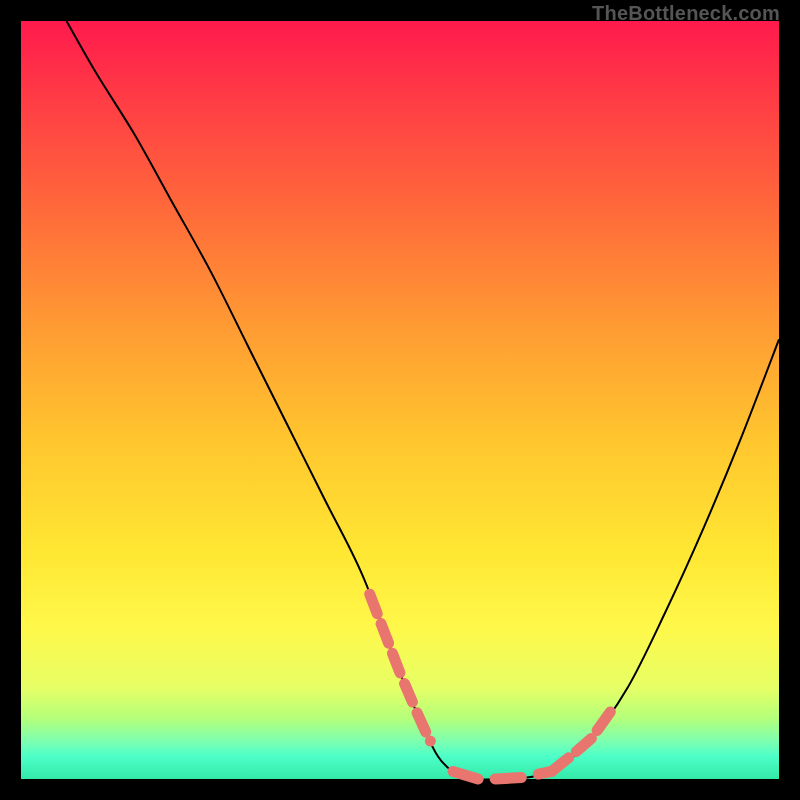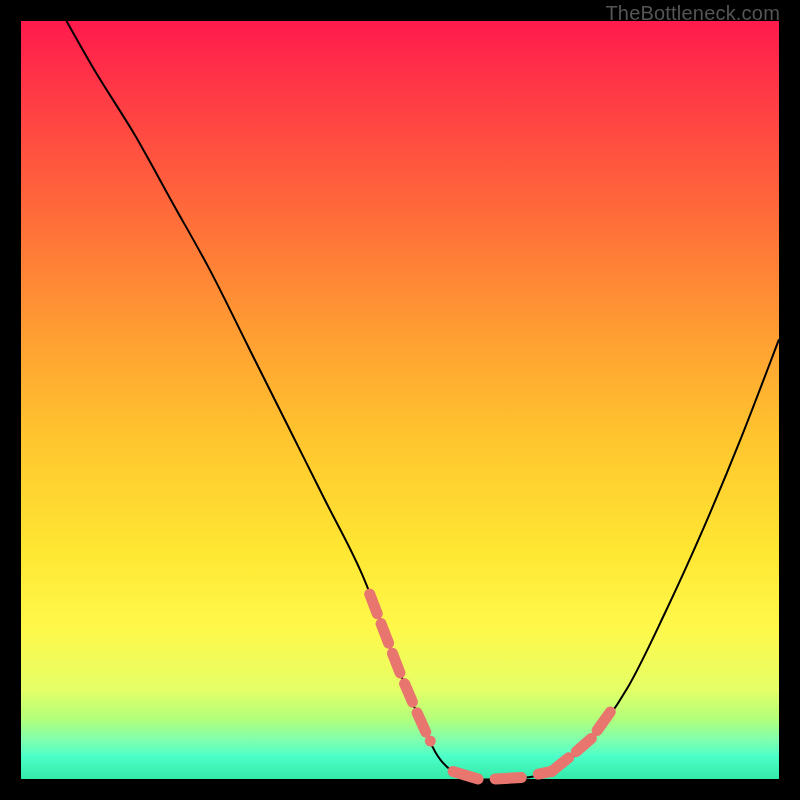--- a/index.html
+++ b/index.html
@@ -39,21 +39,21 @@
       #7dffb0 95%,
       #4dffc8 97%,
       #33e9a8 100%
     );
   }
   .watermark {
     position: absolute;
     top: 2px;
     right: 20px;
     font-size: 20px;
-    font-weight: 400;
+    font-weight: 700;
     color: #555;
     letter-spacing: 0.2px;
     margin-left: 36px;
   }
   svg.curve {
     position: absolute;
     left: 0;
     top: 0;
     width: 758px;
     height: 758px;

